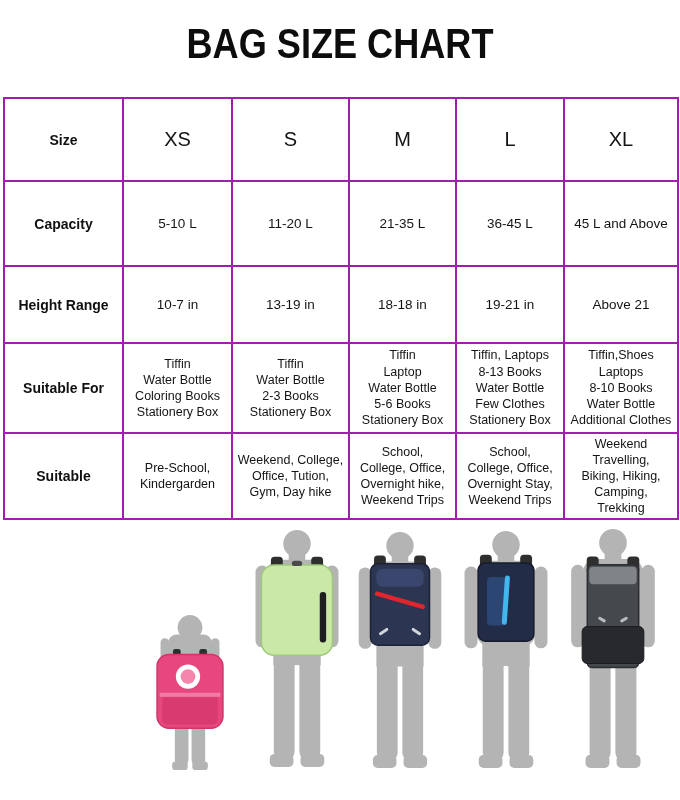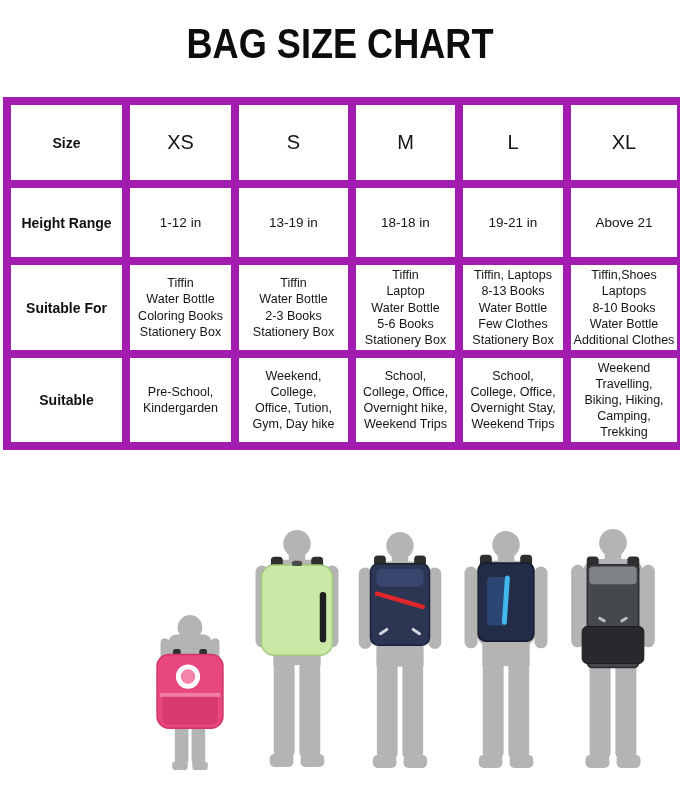--- a/index.html
+++ b/index.html
@@ -10,21 +10,21 @@
   .page-title{
     position:absolute;top:22px;left:0;width:680px;text-align:center;
     font-size:43px;font-weight:800;line-height:1;color:#0d0d0d;
     transform:scaleX(0.84);letter-spacing:0px;white-space:nowrap;
   }
   table.size-chart{
     position:absolute;top:97px;left:3px;width:674px;
     table-layout:fixed;border-collapse:collapse;background:#ffffff;
   }
   table.size-chart th, table.size-chart td{
-    border:8px solid #a21caf;text-align:center;vertical-align:middle;
+    border:2px solid #a21caf;text-align:center;vertical-align:middle;
     white-space:pre-line;padding:2px;overflow:hidden;
   }
   table.size-chart th{font-weight:bold;font-size:14px;color:#101010;}
   tr.r0 td{font-size:20px;}
   tr.r1 td, tr.r2 td{font-size:13.5px;}
   tr.r3 td{font-size:12.5px;line-height:1.30;}
   tr.r4 td{font-size:12.5px;line-height:1.28;}
   svg.figures{position:absolute;top:512px;left:0;}
 </style>
 </head>
@@ -43,23 +43,31 @@
     </colgroup>
   <tbody>
       <tr class="r0" style="height: 83px;">
         <th>Size</th>
         <td>XS</td>
         <td>S</td>
         <td>M</td>
         <td>L</td>
         <td>XL</td>
       </tr>
+      <tr class="r1" style="height: 85px;">
+        <th>Capacity</th>
+        <td>5-10 L</td>
+        <td>11-20 L</td>
+        <td>21-35 L</td>
+        <td>36-45 L</td>
+        <td>45 L and Above</td>
+      </tr>
       <tr class="r2" style="height: 77px;">
         <th>Height Range</th>
-        <td>1-12 in</td>
+        <td>10-7 in</td>
         <td>13-19 in</td>
         <td>18-18 in</td>
         <td>19-21 in</td>
         <td>Above 21</td>
       </tr>
       <tr class="r3" style="height: 90px;">
         <th>Suitable For</th>
         <td>Tiffin
 Water Bottle
 Coloring Books

